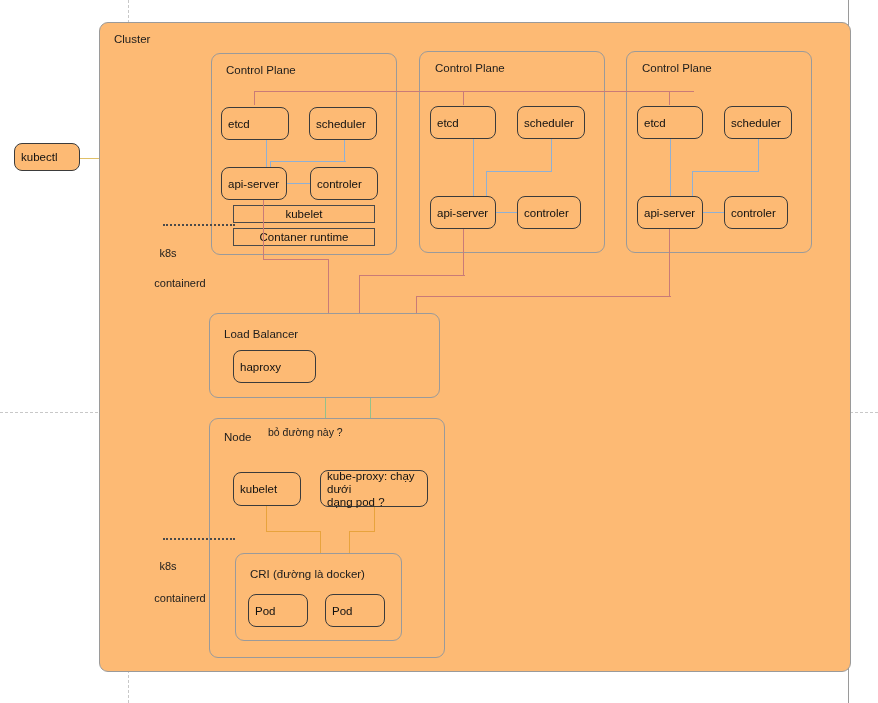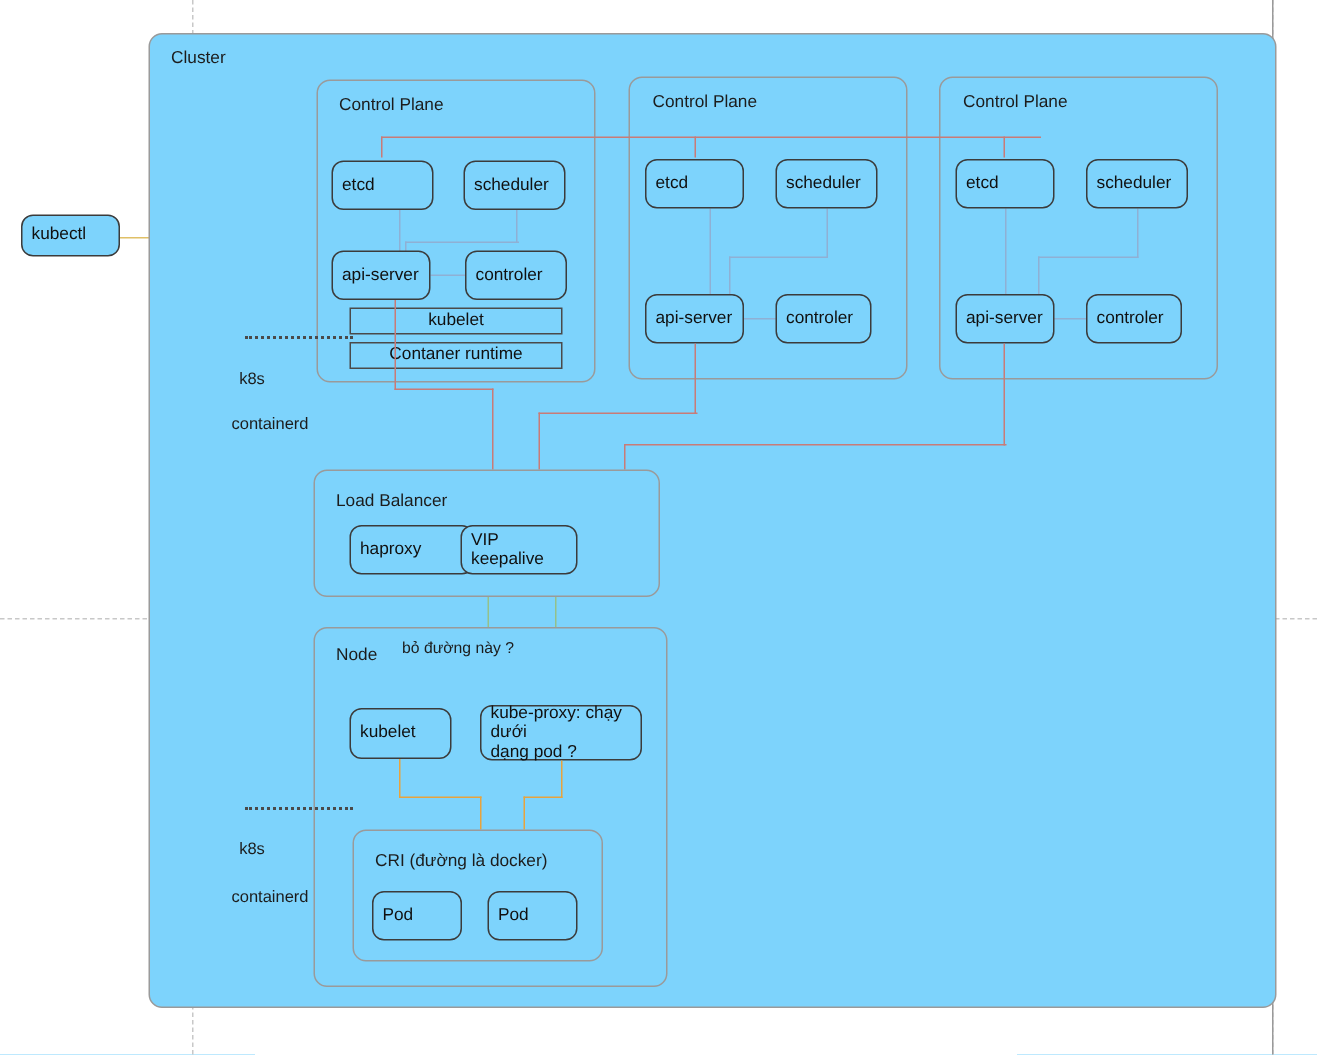--- a/index.html
+++ b/index.html
@@ -17,21 +17,21 @@
   
   .guide{position:absolute;background:transparent;pointer-events:none;}
   .guide-v{width:0;border-left:1px dashed #c8c8c8;}
   .guide-h{height:0;border-top:1px dashed #c8c8c8;}
   .guide-solid-v{width:0;border-left:1px solid #9a9a9a;}
 
   
   .box{
     position:absolute;
     box-sizing:border-box;
-    background:#7dd3fc;
+    background:#fdba74;
     border:1px solid #9a9a9a;
     border-radius:9px;
   }
   .box.strong{border:1.4px solid #3b3b3b;border-radius:8px;}
   .box.sq{border-radius:0;border:1.2px solid #4a4a4a;}
 
   .container-label{
     position:absolute;
     font-size:11.5px;
     color:#1c1c1c;
@@ -205,23 +205,20 @@
 
   <div class="seg red v" style="left:669px;top:229px;height:68px;"></div>
   <div class="seg red h" style="left:416px;top:296px;width:255px;"></div>
   <div class="seg red v" style="left:416px;top:296px;height:17px;"></div>
 
   <div class="box" style="left:209px;top:313px;width:231px;height:85px;"></div>
   <div class="container-label" style="left:224px;top:328px;">Load Balancer</div>
   <div class="box strong" style="left:233px;top:350px;width:83px;height:33px;">
     <div class="node-label left">haproxy</div>
   </div>
-  <div class="box strong" style="left:307px;top:350px;width:78px;height:33px;">
-    <div class="node-label left">VIP keepalive</div>
-  </div>
 
   <div class="seg green v" style="left:325px;top:398px;height:27px;"></div>
   <div class="seg green h" style="left:266px;top:424px;width:60px;"></div>
   <div class="seg green v" style="left:266px;top:424px;height:48px;"></div>
 
   <div class="seg green v" style="left:370px;top:398px;height:34px;"></div>
   <div class="seg green h" style="left:370px;top:431px;width:39px;"></div>
   <div class="seg green v" style="left:408px;top:431px;height:41px;"></div>
 
   <div class="box" style="left:209px;top:418px;width:236px;height:240px;"></div>

